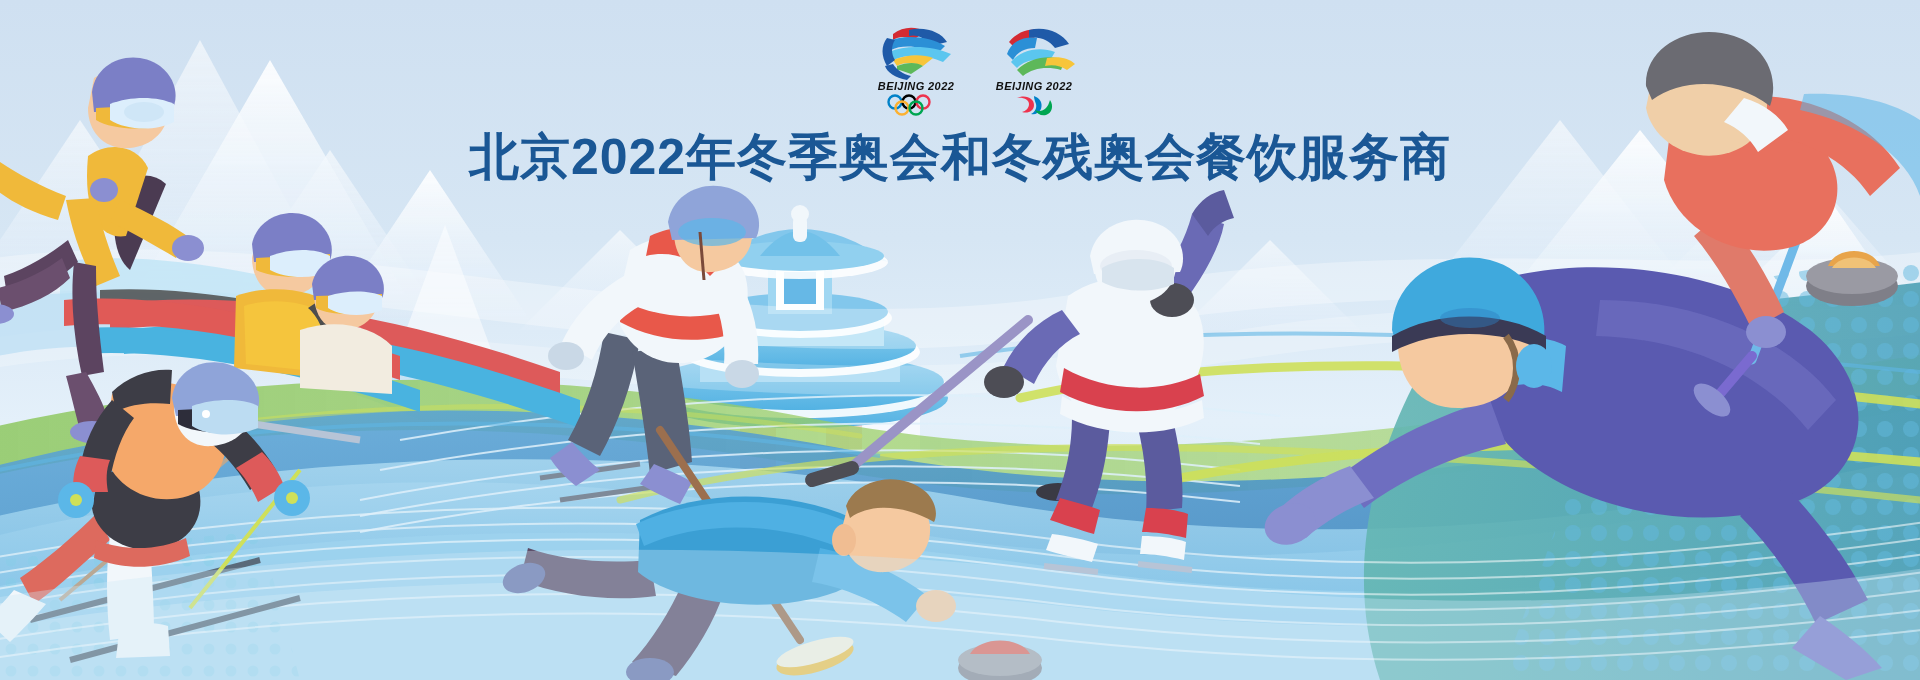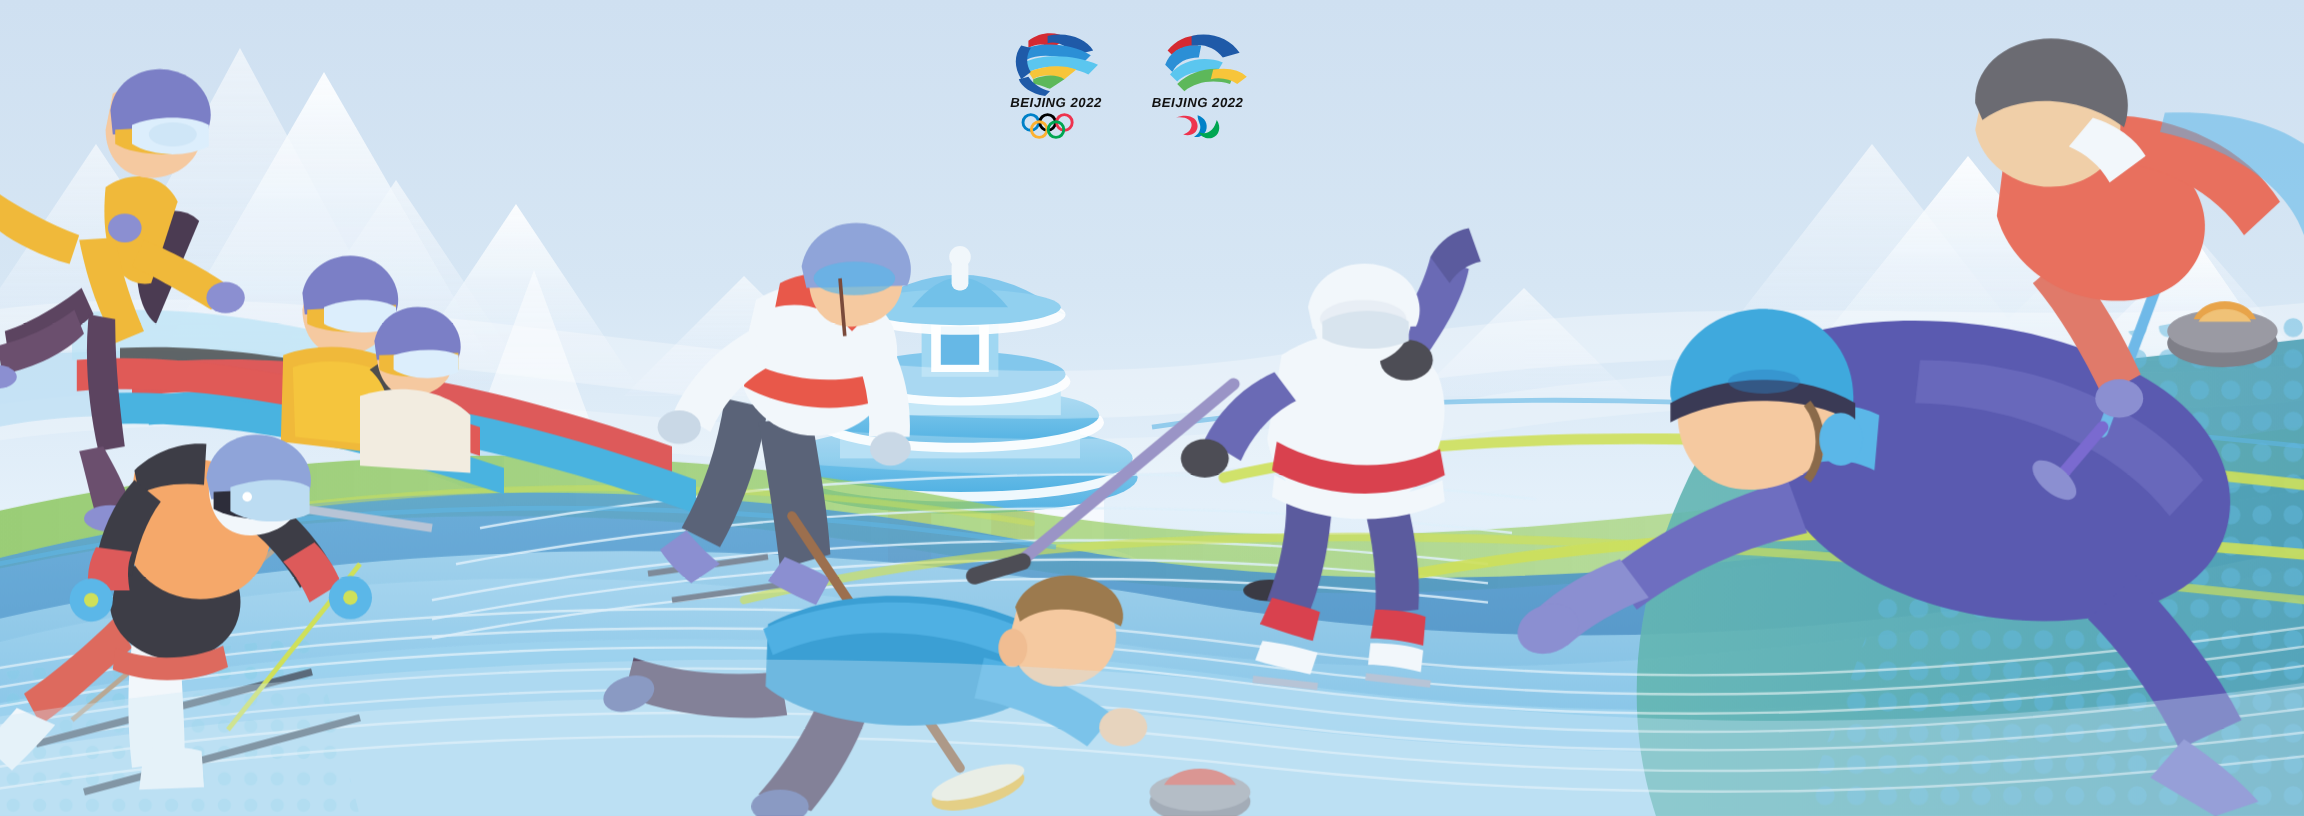--- a/index.html
+++ b/index.html
@@ -10,21 +10,21 @@
     width:1920px;height:680px;
     overflow:hidden;
     background:linear-gradient(180deg,#cfe0f1 0%,#d3e3f3 30%,#dbeaf7 55%,#e6f1fa 75%,#cfe7f6 100%);
   }
 
   .layer{position:absolute;left:0;top:0;width:1920px;height:680px;}
   svg.layer{display:block;}
 
   
   #logo-block{
-    position:absolute;left:819px;top:24px;width:240px;height:92px;
+    position:absolute;left:855px;top:24px;width:240px;height:92px;
     display:flex;gap:12px;align-items:center;justify-content:center;
   }
   .logo{width:106px;height:92px;position:relative;}
   .logo-mark{width:106px;height:56px;display:block;}
   .logo-word{
     text-align:center;font-family:"Liberation Sans",sans-serif;
     font-weight:bold;font-style:italic;font-size:11px;letter-spacing:.4px;
     color:#111;margin-top:1px;line-height:1;
   }
   .logo-sym{display:block;margin:2px auto 0;}
@@ -484,14 +484,15 @@
       <div class="logo-word">BEIJING 2022</div>
       <svg class="logo-sym" width="48" height="22" viewBox="0 0 48 22" xmlns="http://www.w3.org/2000/svg">
         <path d="M6 4 C 16 0 24 4 24 11 C 24 17 18 20 12 18 C 16 17 19 14 19 10 C 19 6 14 3 6 4 Z" fill="#ee334e"></path>
         <path d="M24 2 C 30 4 33 9 31 15 C 29 19 25 21 21 20 C 25 18 27 14 26 10 C 25 7 24 5 24 2 Z" fill="#0081c8"></path>
         <path d="M40 6 C 44 12 42 19 36 21 C 31 22 27 20 25 16 C 29 18 33 17 36 14 C 38 12 39 9 40 6 Z" fill="#00a651"></path>
       </svg>
     </div>
 
   </div>
 
+  <div id="title">北京2022年冬季奥会和冬残奥会餐饮服务商</div>
 
 </div>
 
 </body></html>

